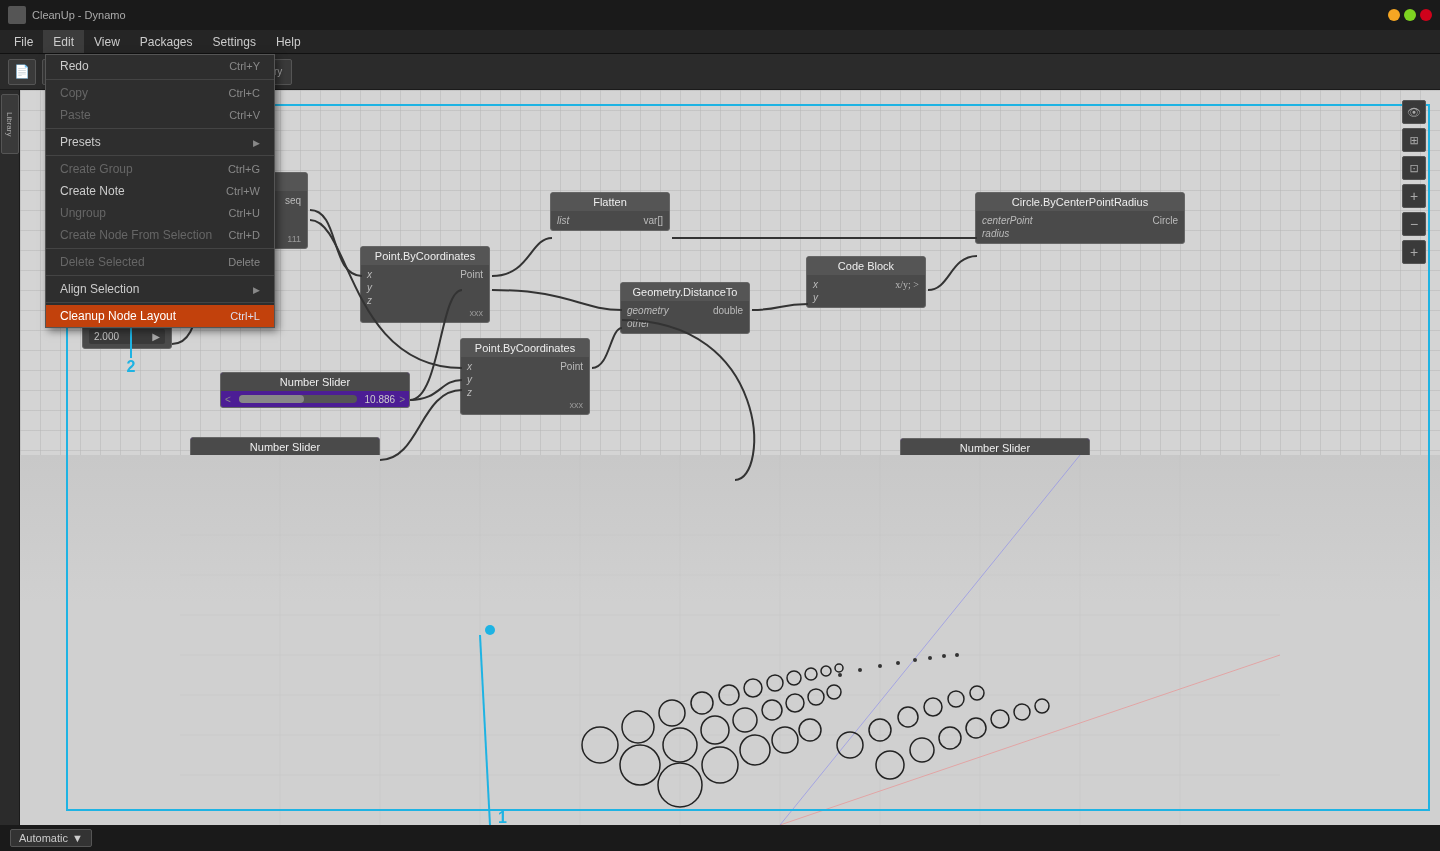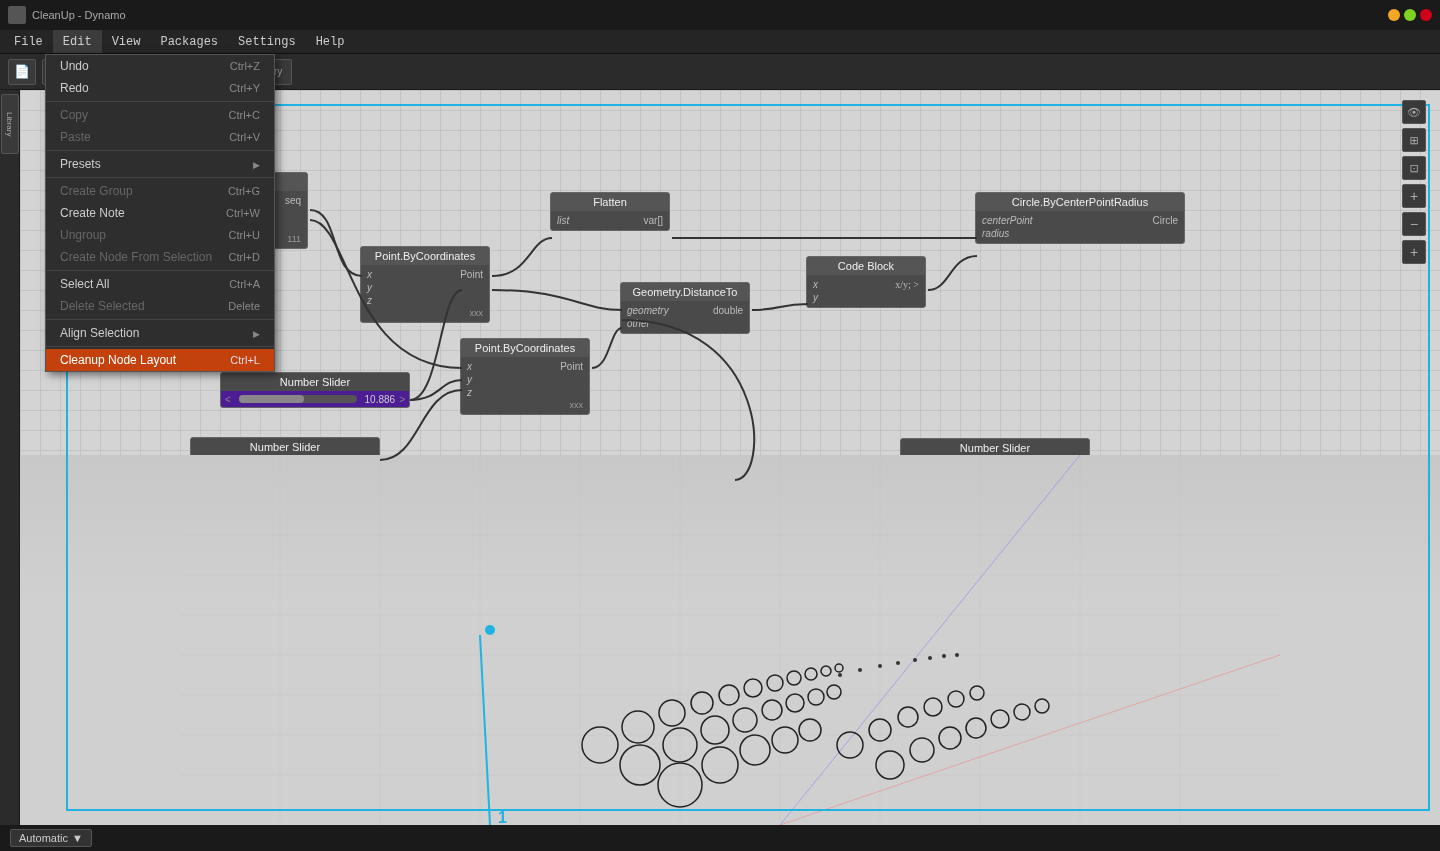--- a/index.html
+++ b/index.html
@@ -53,21 +53,20 @@
     .title-btn.max { background: #7ed321; }
     .title-btn.close { background: #d0021b; }
 
     
     #menu-bar {
       height: 24px;
       background: #252525;
       display: flex;
       padding: 0 4px;
       border-bottom: 1px solid #111;
-      font-family: Liberation Mono, monospace;
     }
     .menu-item {
       padding: 0 10px;
       height: 100%;
       display: flex;
       align-items: center;
       color: #ccc;
       font-size: 12px;
       cursor: pointer;
     }
@@ -726,24 +725,20 @@
       <div class="ann-dot" style="background:#1eb3e3;"></div>
       <div class="ann-line" style="height:80px;background:#1eb3e3;"></div>
       <div class="ann-label">2</div>
     </div>
 
   </div>
 </div>
 
 <div id="edit-menu-dropdown">
   <div class="dropdown-item">
-    <span>Undo</span>
-    <span class="shortcut">Ctrl+Z</span>
-  </div>
-  <div class="dropdown-item">
     <span>Redo</span>
     <span class="shortcut">Ctrl+Y</span>
   </div>
   <div class="menu-separator"></div>
   <div class="dropdown-item disabled">
     <span>Copy</span>
     <span class="shortcut">Ctrl+C</span>
   </div>
   <div class="dropdown-item disabled">
     <span>Paste</span>
@@ -765,24 +760,20 @@
   </div>
   <div class="dropdown-item disabled">
     <span>Ungroup</span>
     <span class="shortcut">Ctrl+U</span>
   </div>
   <div class="dropdown-item disabled">
     <span>Create Node From Selection</span>
     <span class="shortcut">Ctrl+D</span>
   </div>
   <div class="menu-separator"></div>
-  <div class="dropdown-item">
-    <span>Select All</span>
-    <span class="shortcut">Ctrl+A</span>
-  </div>
   <div class="dropdown-item disabled">
     <span>Delete Selected</span>
     <span class="shortcut">Delete</span>
   </div>
   <div class="menu-separator"></div>
   <div class="dropdown-item">
     <span>Align Selection</span>
     <span class="arrow-right"></span>
   </div>
   <div class="menu-separator"></div>

